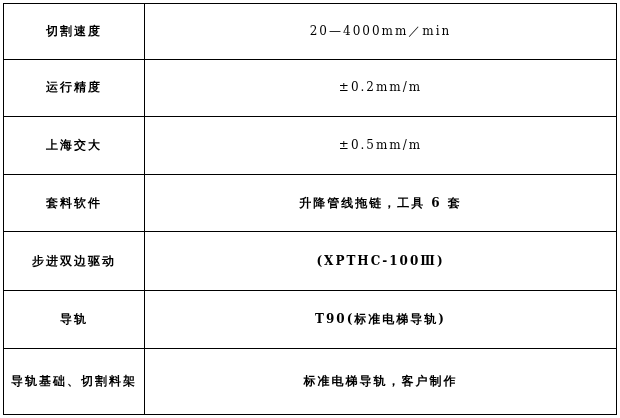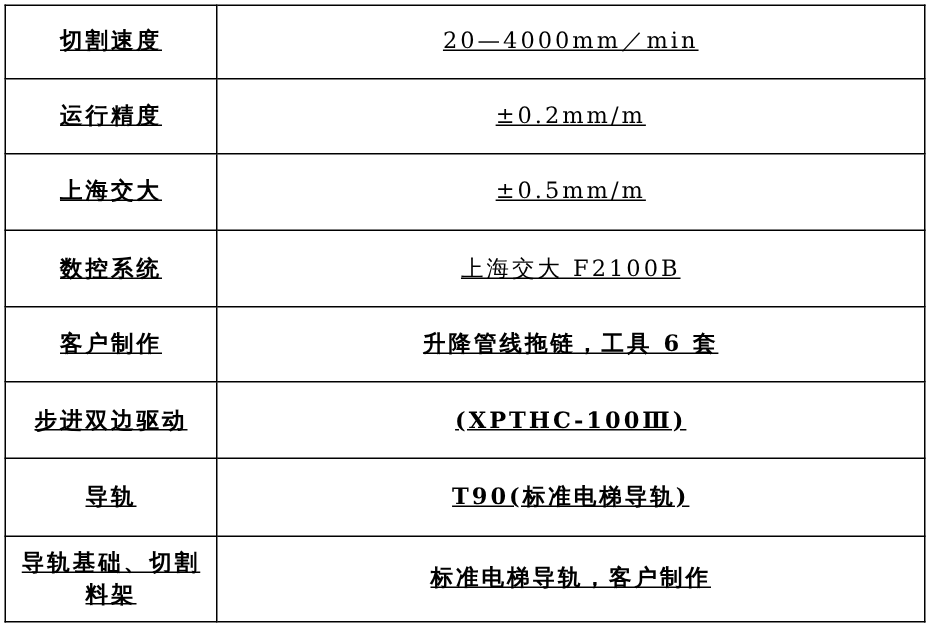--- a/index.html
+++ b/index.html
@@ -23,25 +23,24 @@
     width: 614px;
     height: 412px;
     border-collapse: collapse;
     table-layout: fixed;
   }
   table.spec-table td {
     border: 1px solid #000000;
     text-align: center;
     vertical-align: middle;
     padding: 2px 6px;
-    font-size: 15px;
+    font-size: 12px;
     letter-spacing: 2px;
     line-height: 21px;
     overflow: hidden;
-    text-decoration: underline;
   }
   td.label-cell {
     width: 128px;
     font-weight: bold;
     letter-spacing: 3px;
   }
   td.value-cell {
     font-weight: normal;
   }
   td.value-bold {
@@ -69,26 +68,22 @@
         <td class="value-cell">20—4000mm／min</td>
       </tr>
       <tr class="r2">
         <td class="label-cell">运行精度</td>
         <td class="value-cell">±0.2mm/m</td>
       </tr>
       <tr class="r3">
         <td class="label-cell">上海交大</td>
         <td class="value-cell">±0.5mm/m</td>
       </tr>
-      <tr class="r5">
-        <td class="label-cell">数控系统</td>
-        <td class="value-cell">上海交大 F2100B</td>
-      </tr>
       <tr class="r6">
-        <td class="label-cell">客户制作</td>
+        <td class="label-cell">套料软件</td>
         <td class="value-cell value-bold">升降管线拖链，工具 6 套</td>
       </tr>
       <tr class="r7">
         <td class="label-cell">步进双边驱动</td>
         <td class="value-cell value-bold">(XPTHC-100Ⅲ)</td>
       </tr>
       <tr class="r8">
         <td class="label-cell">导轨</td>
         <td class="value-cell value-bold">T90(标准电梯导轨)</td>
       </tr>

